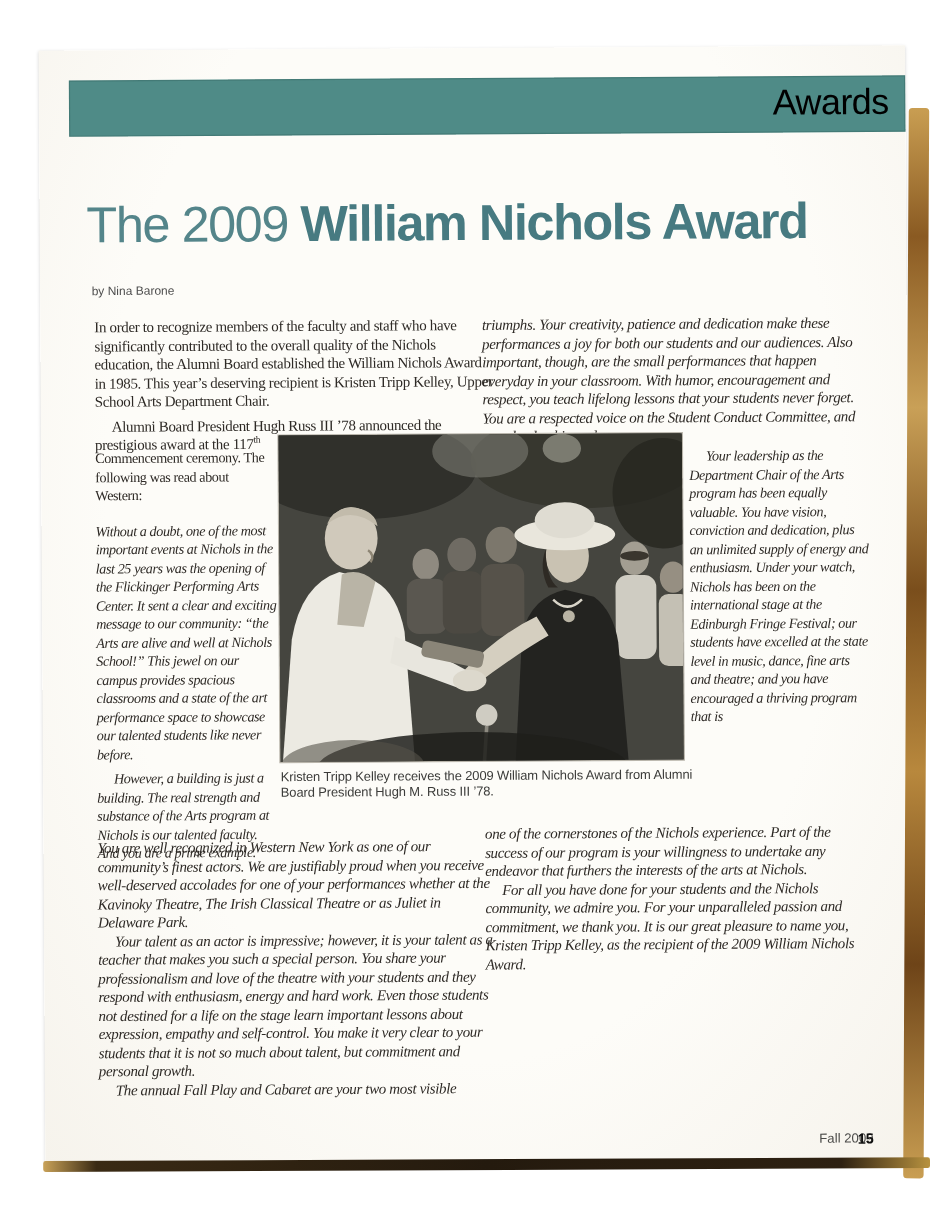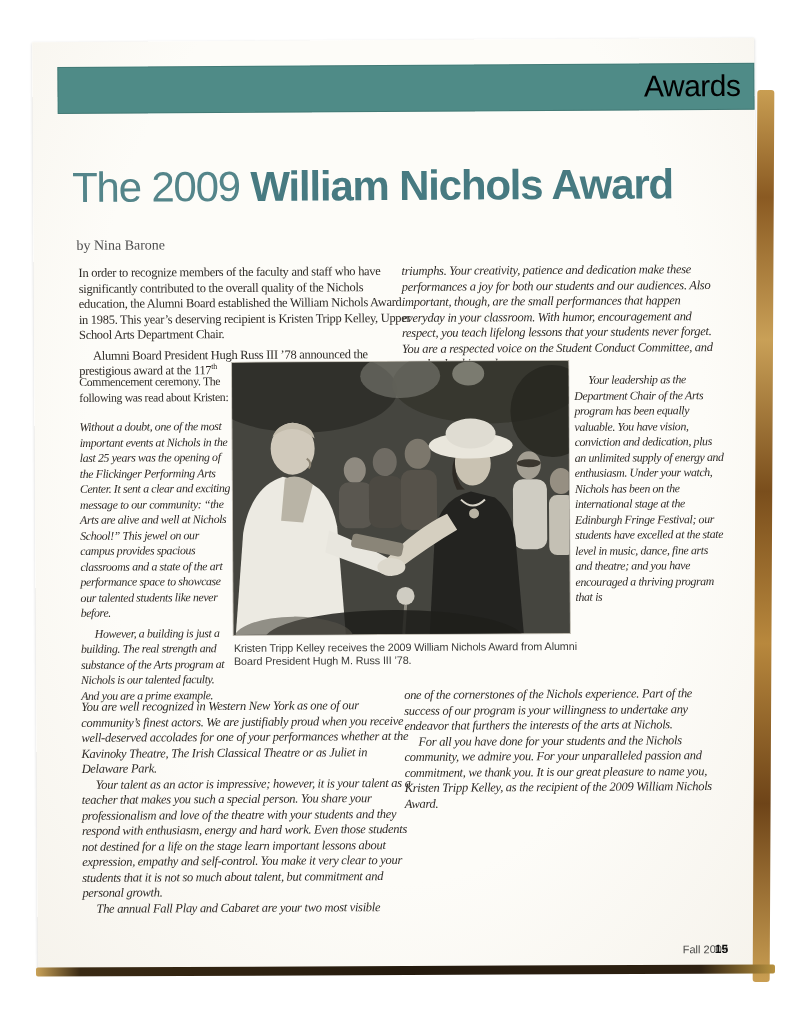--- a/index.html
+++ b/index.html
@@ -39,22 +39,22 @@
   }
   .headline{
     position:absolute;left:39px;top:122px;width:660px;
     font-family:"Liberation Sans", sans-serif;
     font-size:42px;color:#4b7e84;letter-spacing:-1.2px;white-space:nowrap;
   }
   .headline .light{font-weight:400;color:#54858a;}
   .headline .bold{font-weight:700;color:#477a81;}
   .byline{
     position:absolute;left:43px;top:196px;
-    font-family:Liberation Serif, serif;
-    font-size:14px;color:#4e4e4e;
+    font-family:Liberation Sans, sans-serif;
+    font-size:10px;color:#4e4e4e;
   }
   .body-text{
     position:absolute;color:#2e2a26;
     font-size:12.5px;line-height:15.5px;letter-spacing:-0.3px;
     text-align:left;
   }
   .body-text p{margin:0 0 5px 0;}
   .body-text p.indent{text-indent:14px;margin-bottom:0;}
   .body-text p.flush{margin-bottom:0;}
   .ital{font-style:italic;}
@@ -99,21 +99,21 @@
   <div class="headline"><span class="light">The 2009 </span><span class="bold">William Nichols Award</span></div>
 
   <div class="byline">by Nina Barone</div>
 
   <div class="body-text l-wide-1">
     <p>In order to recognize members of the faculty and staff who have significantly contributed to the overall quality of the Nichols education, the Alumni Board established the William Nichols Award in 1985. This year’s deserving recipient is Kristen Tripp Kelley, Upper School Arts Department Chair.</p>
     <p class="indent"><span>Alumni Board President Hugh Russ III ’78 announced the prestigious award at the 117</span><sup>th</sup></p>
   </div>
 
   <div class="body-text narrow l-narrow">
-    <p class="flush">Commencement ceremony. The following was read about Kristen:</p>
+    <p class="flush">Commencement ceremony. The following was read about Western:</p>
     <p class="ital quote-gap">Without a doubt, one of the most important events at Nichols in the last 25 years was the opening of the Flickinger Performing Arts Center.  It sent a clear and exciting message to our community: “the Arts are alive and well at Nichols School!” This jewel on our campus provides spacious classrooms and a state of the art performance space to showcase our talented students like never before.</p>
     <p class="ital indent">However, a building is just a building. The real strength and substance of the Arts program at Nichols is our talented faculty. And you are a prime example.</p>
   </div>
 
   <div class="body-text ital l-wide-2">
     <p class="flush">You are well recognized in Western New York as one of our community’s finest actors. We are justifiably proud when you receive well-deserved accolades for one of your performances whether at the Kavinoky Theatre, The Irish Classical Theatre or as Juliet in Delaware Park.</p>
     <p class="indent">Your talent as an actor is impressive; however, it is your talent as a teacher that makes you such a special person. You share your professionalism and love of the theatre with your students and they respond with enthusiasm, energy and hard work. Even those students not destined for a life on the stage learn important lessons about expression, empathy and self-control. You make it very clear to your students that it is not so much about talent, but commitment and personal growth.</p>
     <p class="indent">The annual Fall Play and Cabaret are your two most visible</p>
   </div>
 

